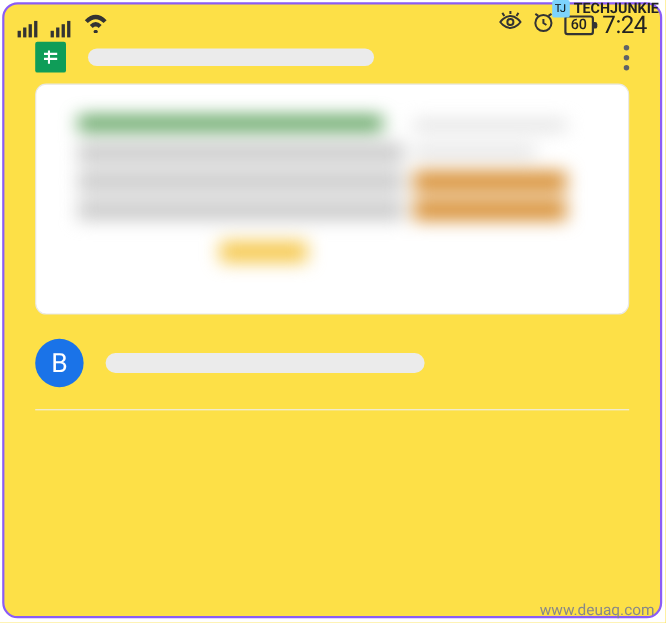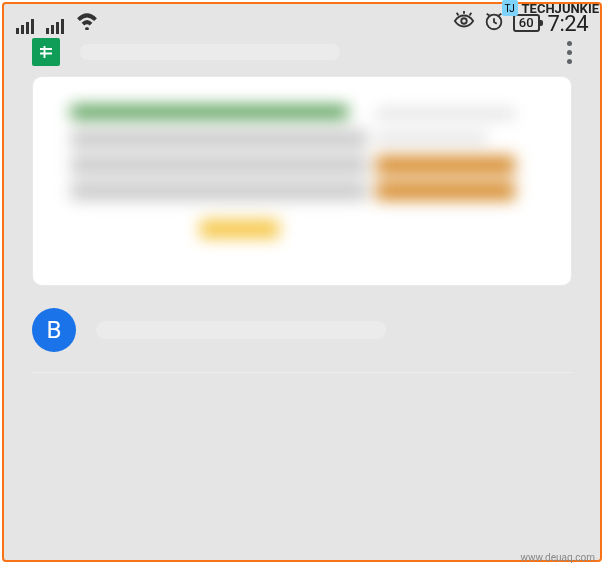--- a/index.html
+++ b/index.html
@@ -9,29 +9,29 @@
     }
     body {
       font-family: 'Roboto', 'Segoe UI', Arial, sans-serif;
       background: #fff;
       width: 605px;
       height: 566px;
       position: relative;
       overflow: hidden;
     }
     .outer-frame {
-      border: 2px solid #f97316;
-      border-radius: 4px;
+      border: 2px solid #8b5cf6;
+      border-radius: 14px;
       width: 600px;
       height: 560px;
       position: absolute;
       top: 2px;
       left: 2px;
       overflow: hidden;
-      background: #e5e5e5;
+      background: #fde047;
     }
     .status-bar {
       display: flex;
       justify-content: space-between;
       align-items: center;
       padding: 6px 12px 2px 12px;
       height: 34px;
       color: #222;
     }
     .status-left {
@@ -108,21 +108,21 @@
       justify-content: center;
       font-size: 10px;
       color: #000;
       font-weight: 400;
       margin-right: 2px;
     }
     .watermark-bottom {
       position: absolute;
       bottom: 3px;
       right: 10px;
-      font-size: 10px;
+      font-size: 14px;
       color: #888;
     }
     .search-wrap {
       margin: 26px 18px 14px 18px;
       border: 1px solid #e0e0e0;
       border-radius: 10px;
       height: 64px;
       display: flex;
       align-items: center;
       padding: 0 14px 0 8px;

